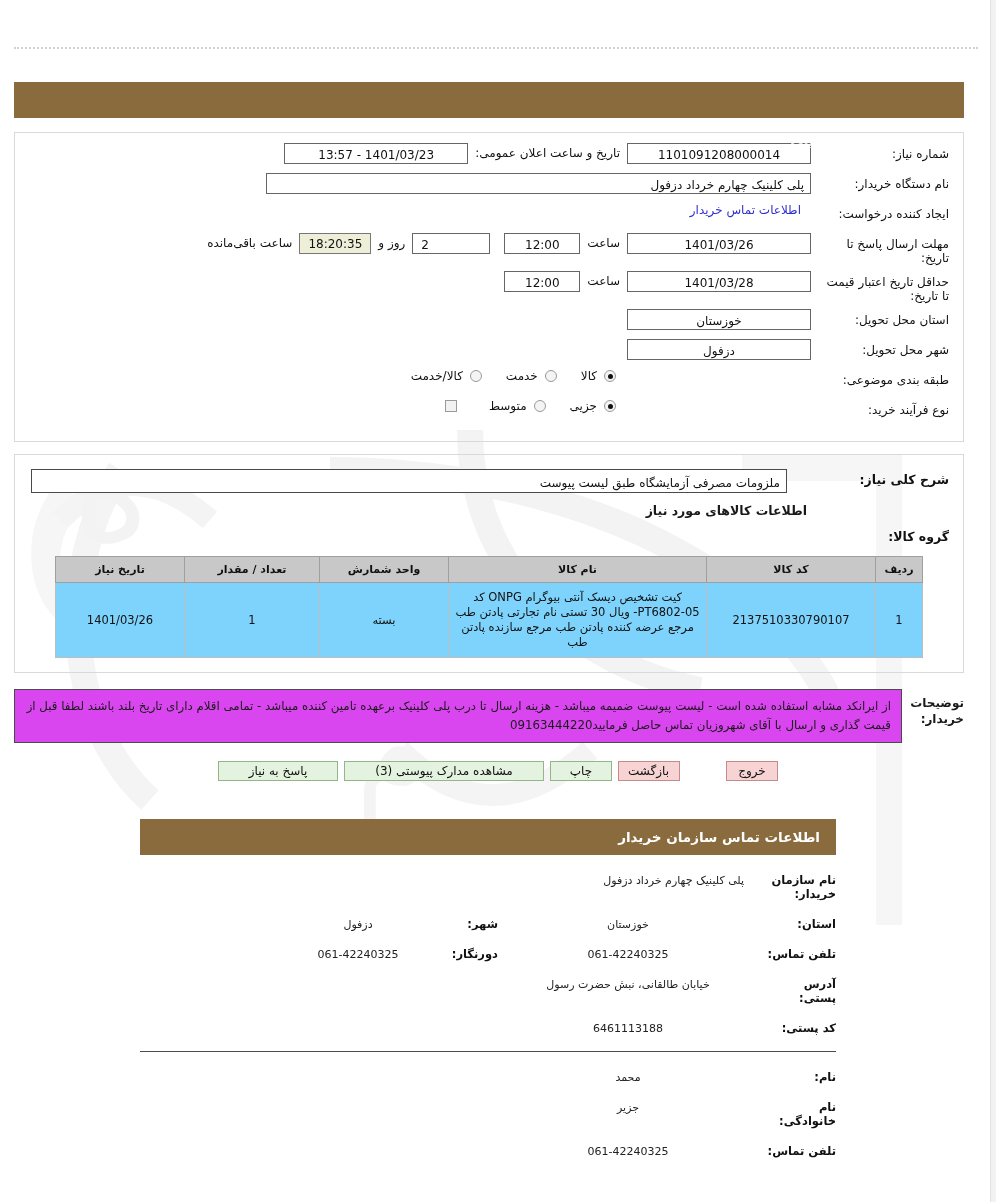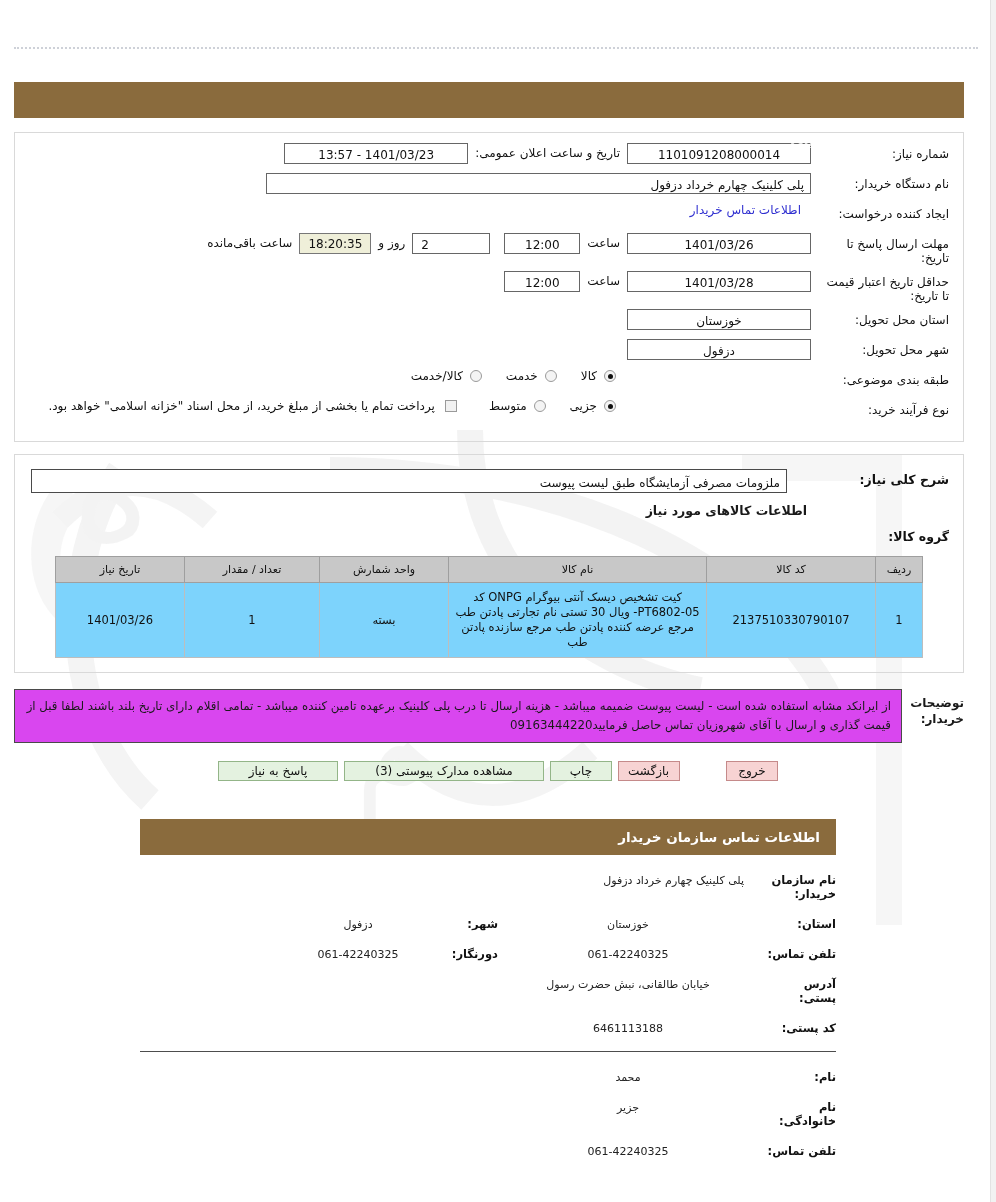--- a/index.html
+++ b/index.html
@@ -215,21 +215,21 @@
   .tbl-wrap { margin: 6px 34px 0 34px; }
   table.items {
     width: 100%;
     border-collapse: collapse;
     font-size: 11.5px;
     background: #fff;
   }
   table.items th {
     background: #c8c8c8;
     border: 1px solid #9f9f9f;
-    font-weight: normal;
+    font-weight: bold;
     font-size: 11px;
     padding: 6px 4px;
     color: #111;
     text-align: center;
     white-space: nowrap;
   }
   table.items td {
     border: 1px solid #bdbdbd;
     padding: 7px 6px;
     text-align: center;
@@ -470,21 +470,20 @@
       </div>
 
       <div class="frow">
         <div class="flabel">نوع فرآیند خرید:</div>
         <div class="fbody" style="padding-right:190px">
           <span class="radio on"></span>
           <span class="opt-text">جزیی</span>
           <span class="radio" style="margin-right:22px"></span>
           <span class="opt-text">متوسط</span>
           <span class="checkbox" style="margin-right:30px"></span>
-          <span class="note-text" style="padding-right:4px">پرداخت تمام یا بخشی از مبلغ خرید، از محل اسناد "خزانه اسلامی" خواهد بود.</span>
         </div>
       </div>
 
     </div>
   </div>
 
   <div class="panel panel2">
 
     <div class="frow" style="margin-top:2px">
       <div class="flabel strong-lbl" style="width:170px;flex:0 0 170px">شرح کلی نیاز:</div>

